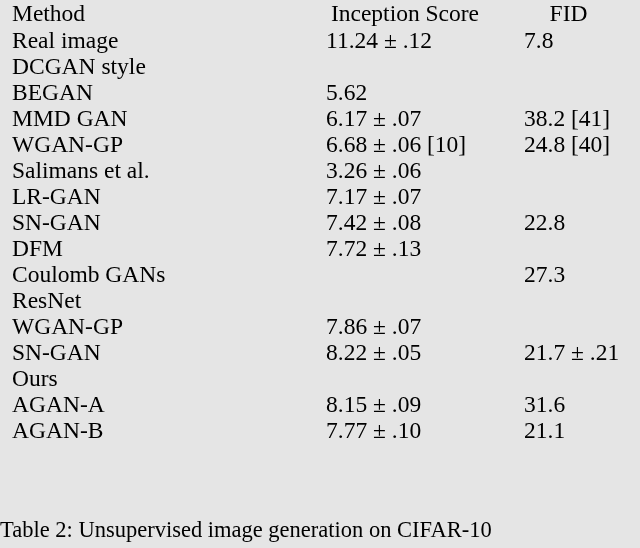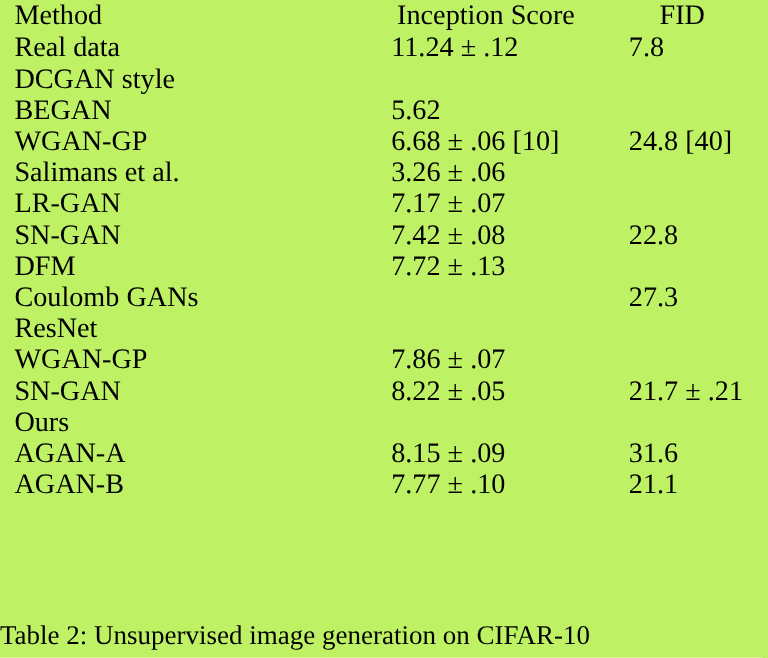--- a/index.html
+++ b/index.html
@@ -13,21 +13,21 @@
     overflow: hidden;
     font-family: "Liberation Serif", "DejaVu Serif", serif;
     color: #000000;
     -webkit-font-smoothing: antialiased;
   }
 
   .page {
     position: relative;
     width: 640px;
     height: 548px;
-    background: #bef264;
+    background: #e5e5e5;
   }
 
   
   table.tbl {
     position: absolute;
     left: 0;
     top: 0;
     width: 640px;
     border-collapse: collapse;
     table-layout: fixed;
@@ -95,33 +95,38 @@
     </colgroup>
     <thead>
       <tr class="header-row rule-top">
         <td class="cell-method">Method</td>
         <td class="cell-is">Inception Score</td>
         <td class="cell-fid">FID</td>
       </tr>
     </thead>
     <tbody id="tbody">
         <tr class="rule-thin">
-          <td class="cell-method">Real data</td>
+          <td class="cell-method">Real image</td>
           <td class="cell-is">11.24 ± .12</td>
           <td class="cell-fid">7.8</td>
         </tr>
         <tr class="rule-mid">
           <td class="cell-method grp">DCGAN style</td>
           <td class="cell-is"></td>
           <td class="cell-fid"></td>
         </tr>
         <tr>
           <td class="cell-method">BEGAN</td>
           <td class="cell-is">5.62</td>
           <td class="cell-fid"></td>
+        </tr>
+        <tr>
+          <td class="cell-method">MMD GAN</td>
+          <td class="cell-is">6.17 ± .07</td>
+          <td class="cell-fid">38.2 [41]</td>
         </tr>
         <tr>
           <td class="cell-method">WGAN-GP</td>
           <td class="cell-is">6.68 ± .06 [10]</td>
           <td class="cell-fid">24.8 [40]</td>
         </tr>
         <tr>
           <td class="cell-method">Salimans et al.</td>
           <td class="cell-is">3.26 ± .06</td>
           <td class="cell-fid"></td>

